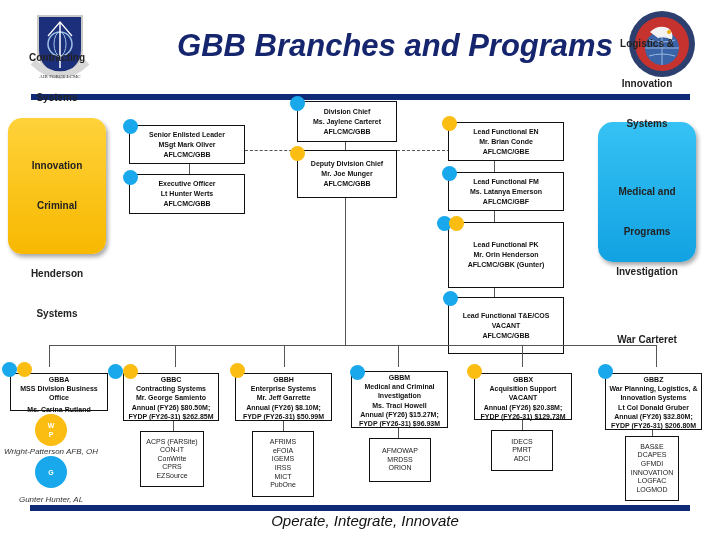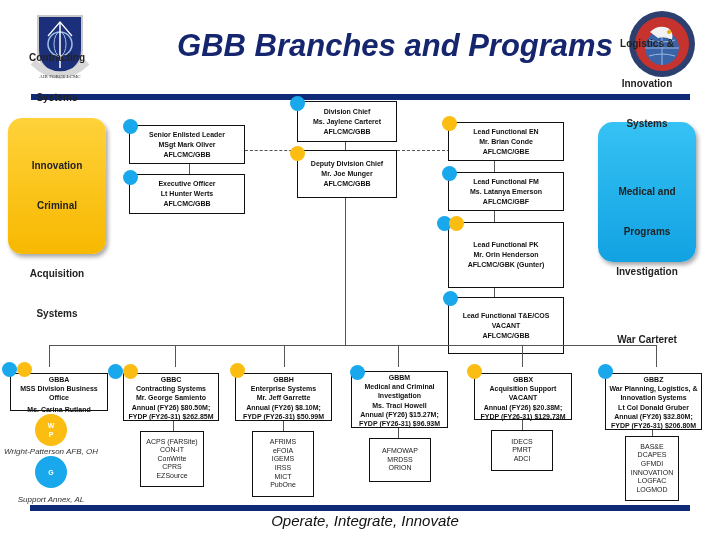--- a/index.html
+++ b/index.html
@@ -59,21 +59,21 @@
 </div>
 <div class="abs topbar"></div>
 
 <div class="pill gold-pill" style="left:8px;top:118px;width:98px;height:136px;">
   <span>Contracting</span>
   <span>Systems</span>
   <span style="height:8px"></span>
   <span>Innovation</span>
   <span>Criminal</span>
   <span style="height:8px"></span>
-  <span>Acquisition</span>
+  <span>Henderson</span>
   <span>Systems</span>
 </div>
 <div class="pill blue-pill" style="left:598px;top:122px;width:98px;height:140px;border-radius:15px;">
   <span>Logistics &amp;</span>
   <span>Innovation</span>
   <span>Systems</span>
   <span style="height:8px"></span>
   <span>Medical and</span>
   <span>Programs</span>
   <span>Investigation</span>
@@ -253,16 +253,16 @@
 </div>
 
 <div class="legend-circle gold" style="left:35px;top:414px;">
   <span>W</span>
   <span>P</span>
 </div>
 <div class="legend-label" style="left:0px;top:447px;width:102px;">Wright-Patterson AFB, OH</div>
 <div class="legend-circle blue" style="left:35px;top:456px;">
   <span>G</span>
 </div>
-<div class="legend-label" style="left:0px;top:495px;width:102px;">Support Annex, AL</div>
+<div class="legend-label" style="left:0px;top:495px;width:102px;">Gunter Hunter, AL</div>
 
 <div class="abs botbar"></div>
 <div class="abs motto">Operate, Integrate, Innovate</div>
 
 </body></html>

